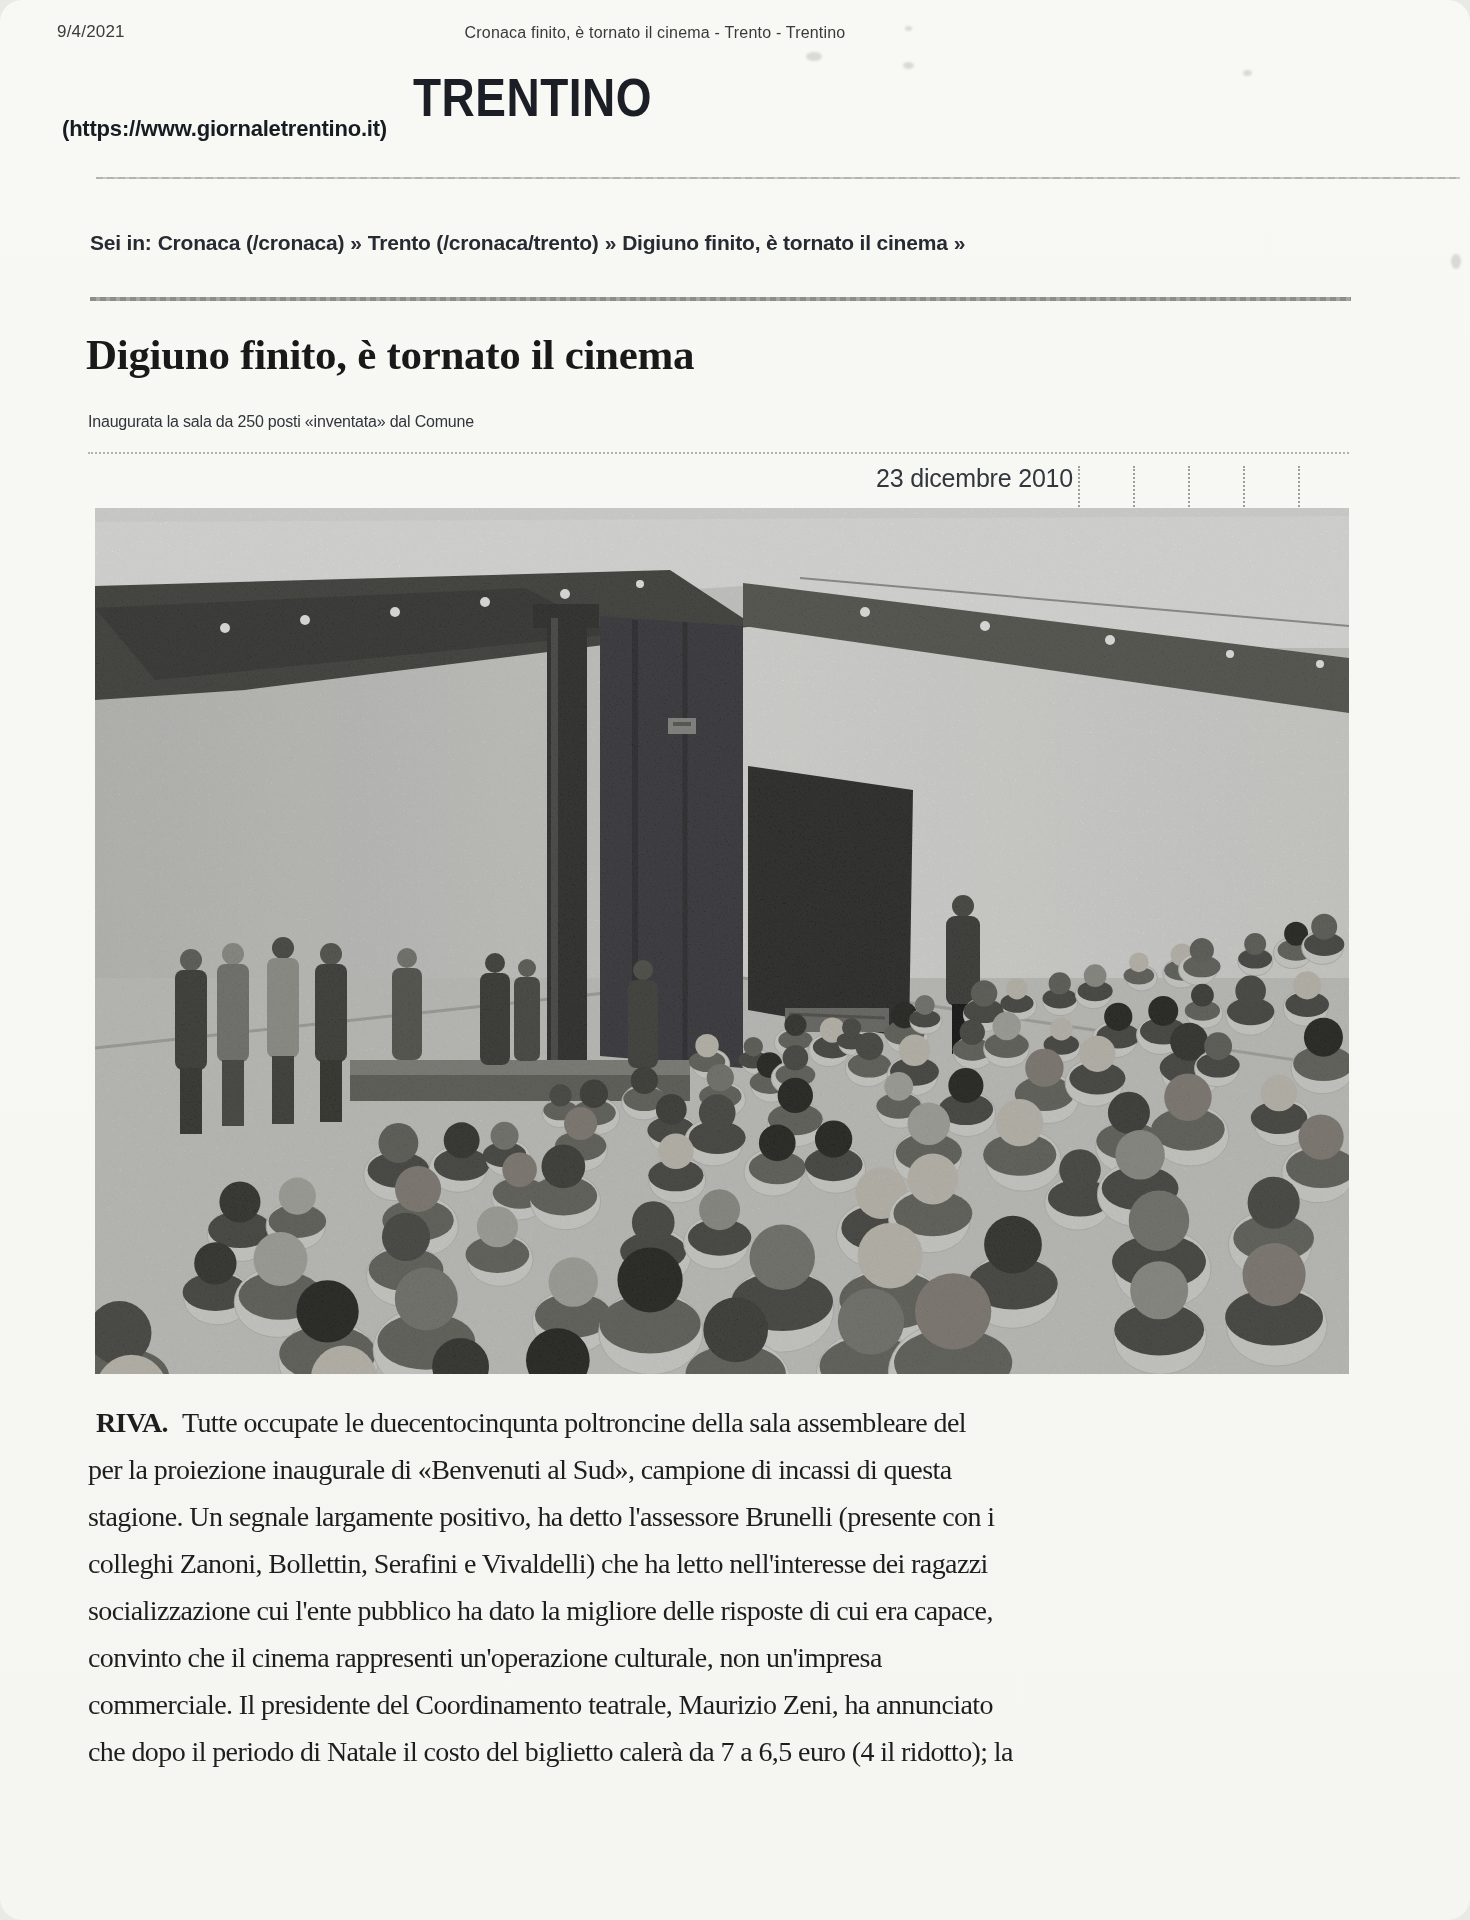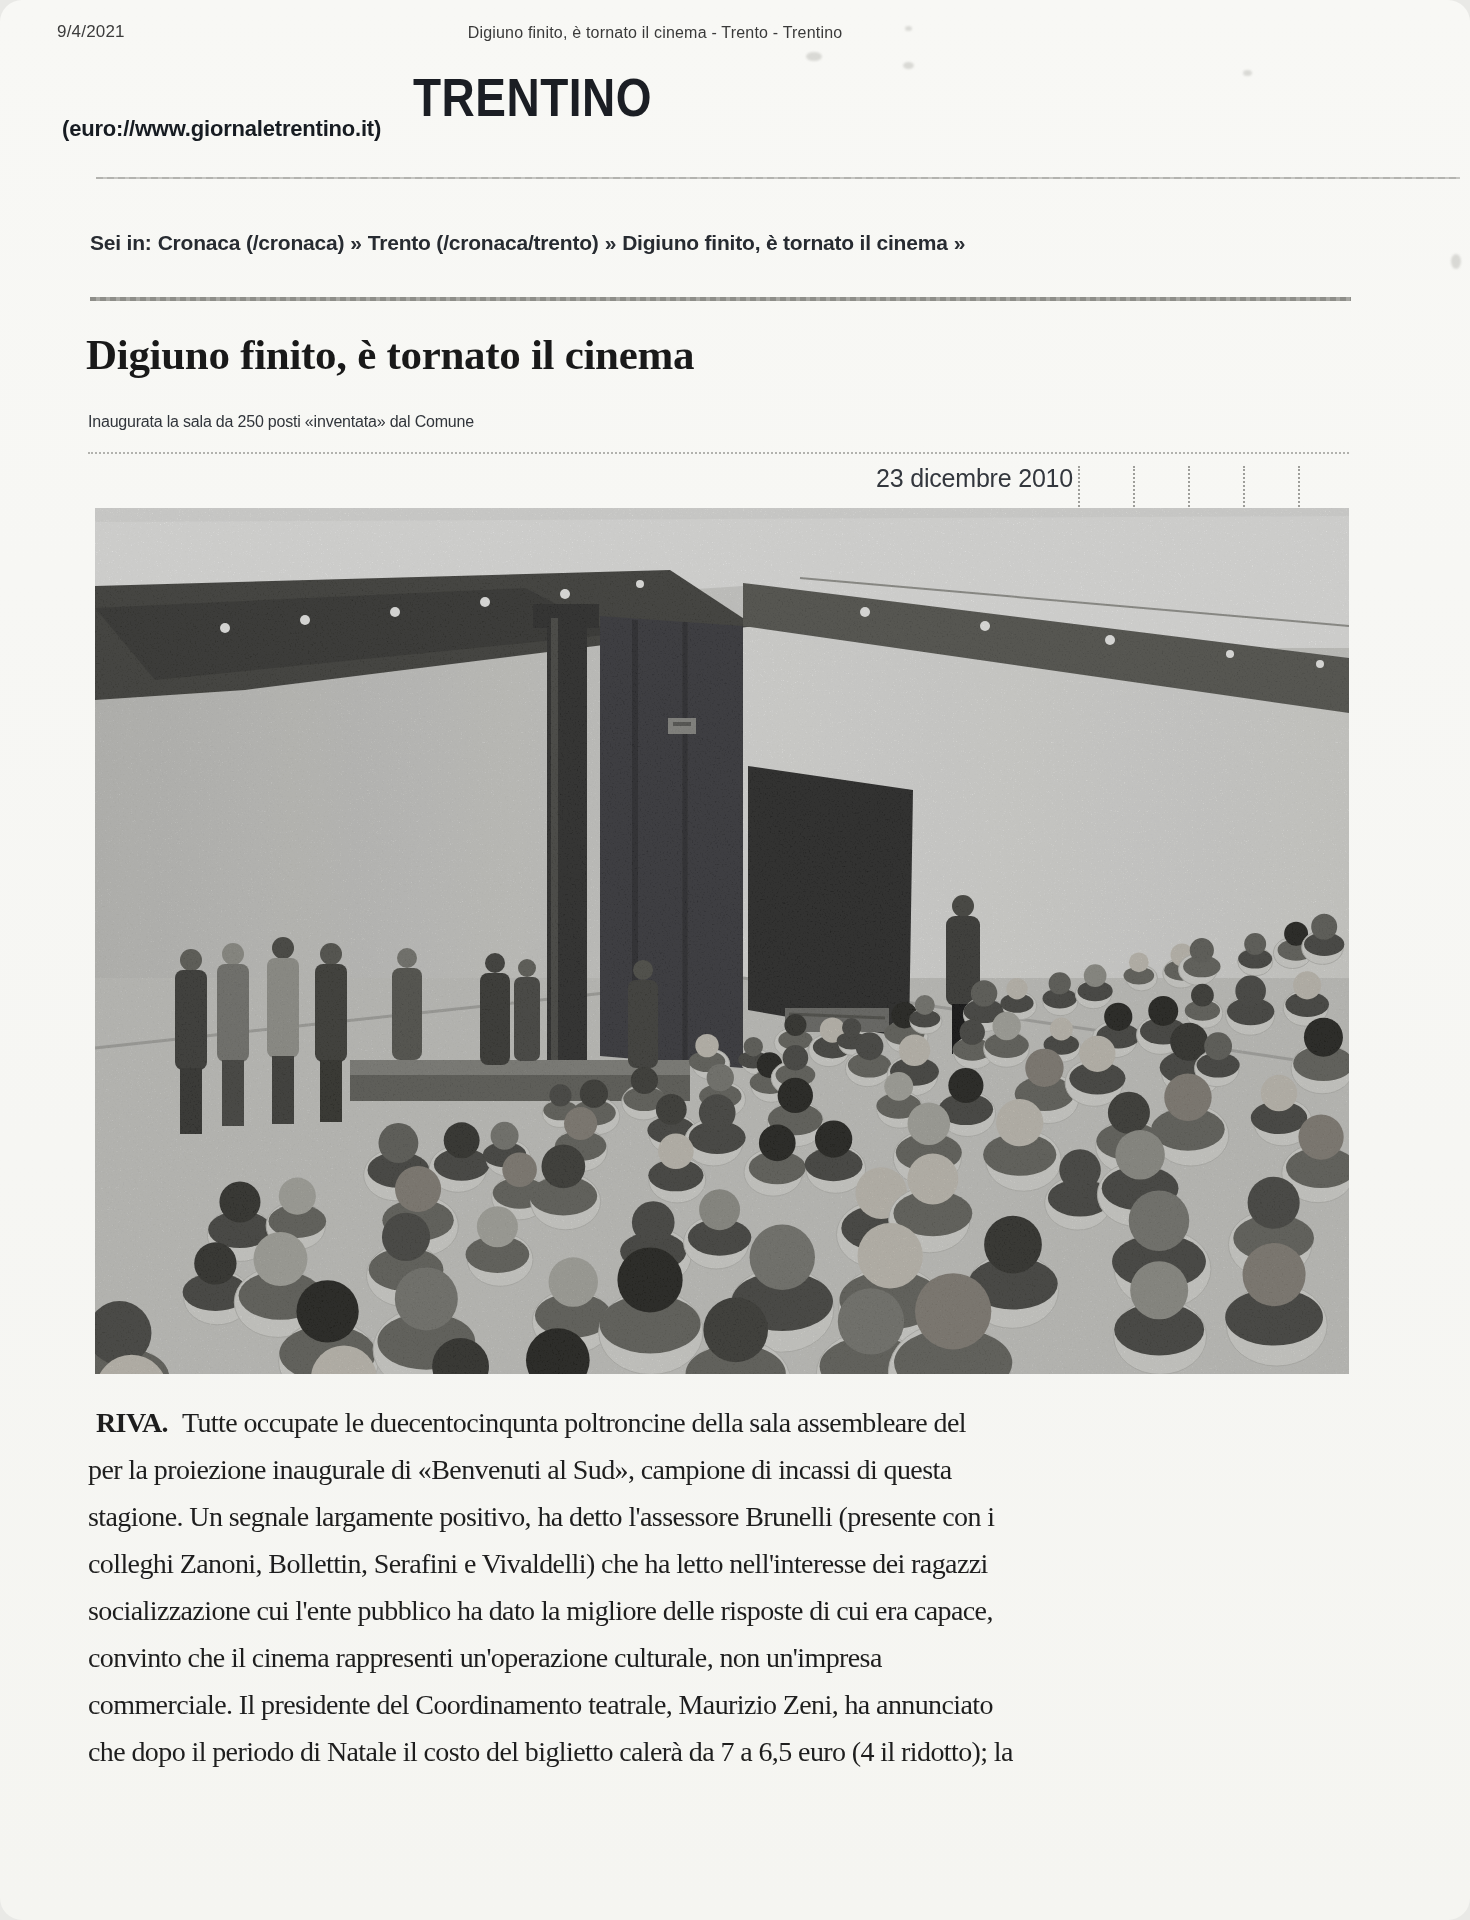--- a/index.html
+++ b/index.html
@@ -85,24 +85,24 @@
     position:absolute; background:#c9c9c4; border-radius:50%;
     filter:blur(1px); opacity:.65;
   }
 </style>
 </head>
 <body>
 
 <div id="page">
 
   <div class="print-date">9/4/2021</div>
-  <div class="print-doc-title">Digiuno finito, è tornato il cinema - Trento - Trentino</div>
+  <div class="print-doc-title">Cronaca finito, è tornato il cinema - Trento - Trentino</div>
 
   <div class="masthead-logo">TRENTINO</div>
-  <div class="site-url">(euro://www.giornaletrentino.it)</div>
+  <div class="site-url">(https://www.giornaletrentino.it)</div>
   <div class="rule-top"></div>
 
   <div class="breadcrumb">
     <span>Sei in:</span>
     <span>Cronaca (/cronaca)</span>
     <span class="sep">»</span>
     <span>Trento (/cronaca/trento)</span>
     <span class="sep">»</span>
     <span>Digiuno finito, è tornato il cinema</span>
     <span class="sep">»</span>

